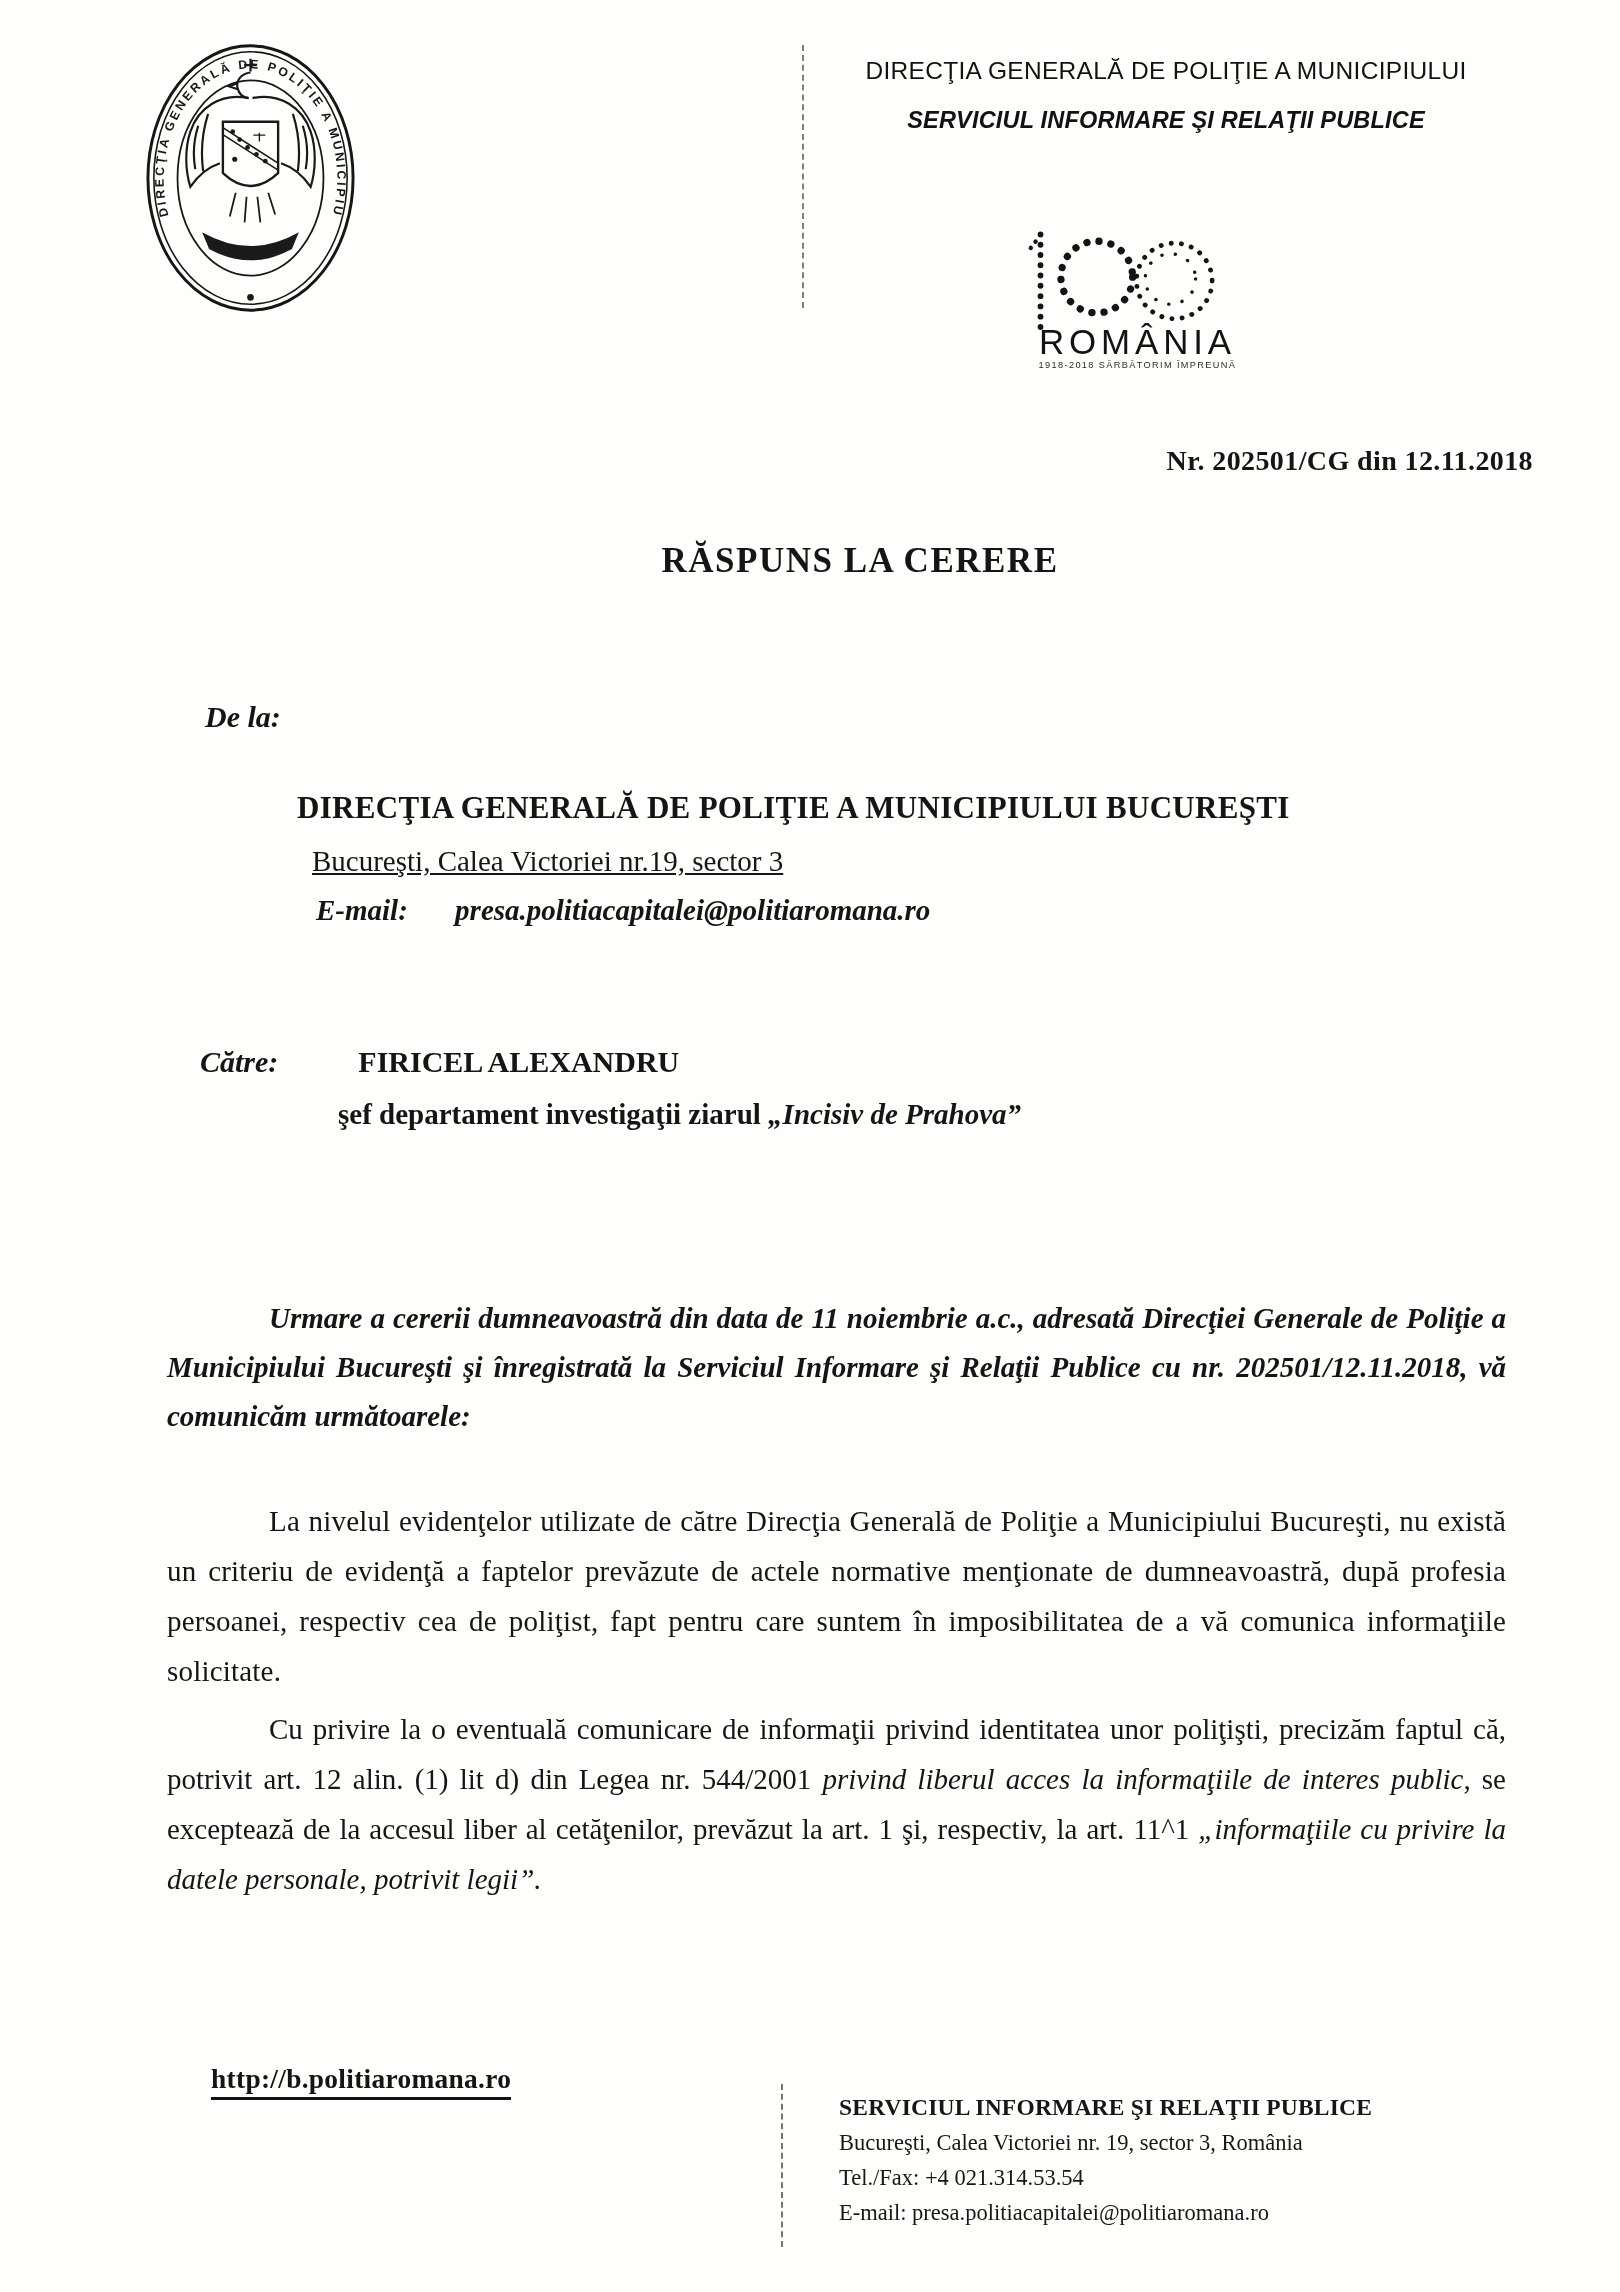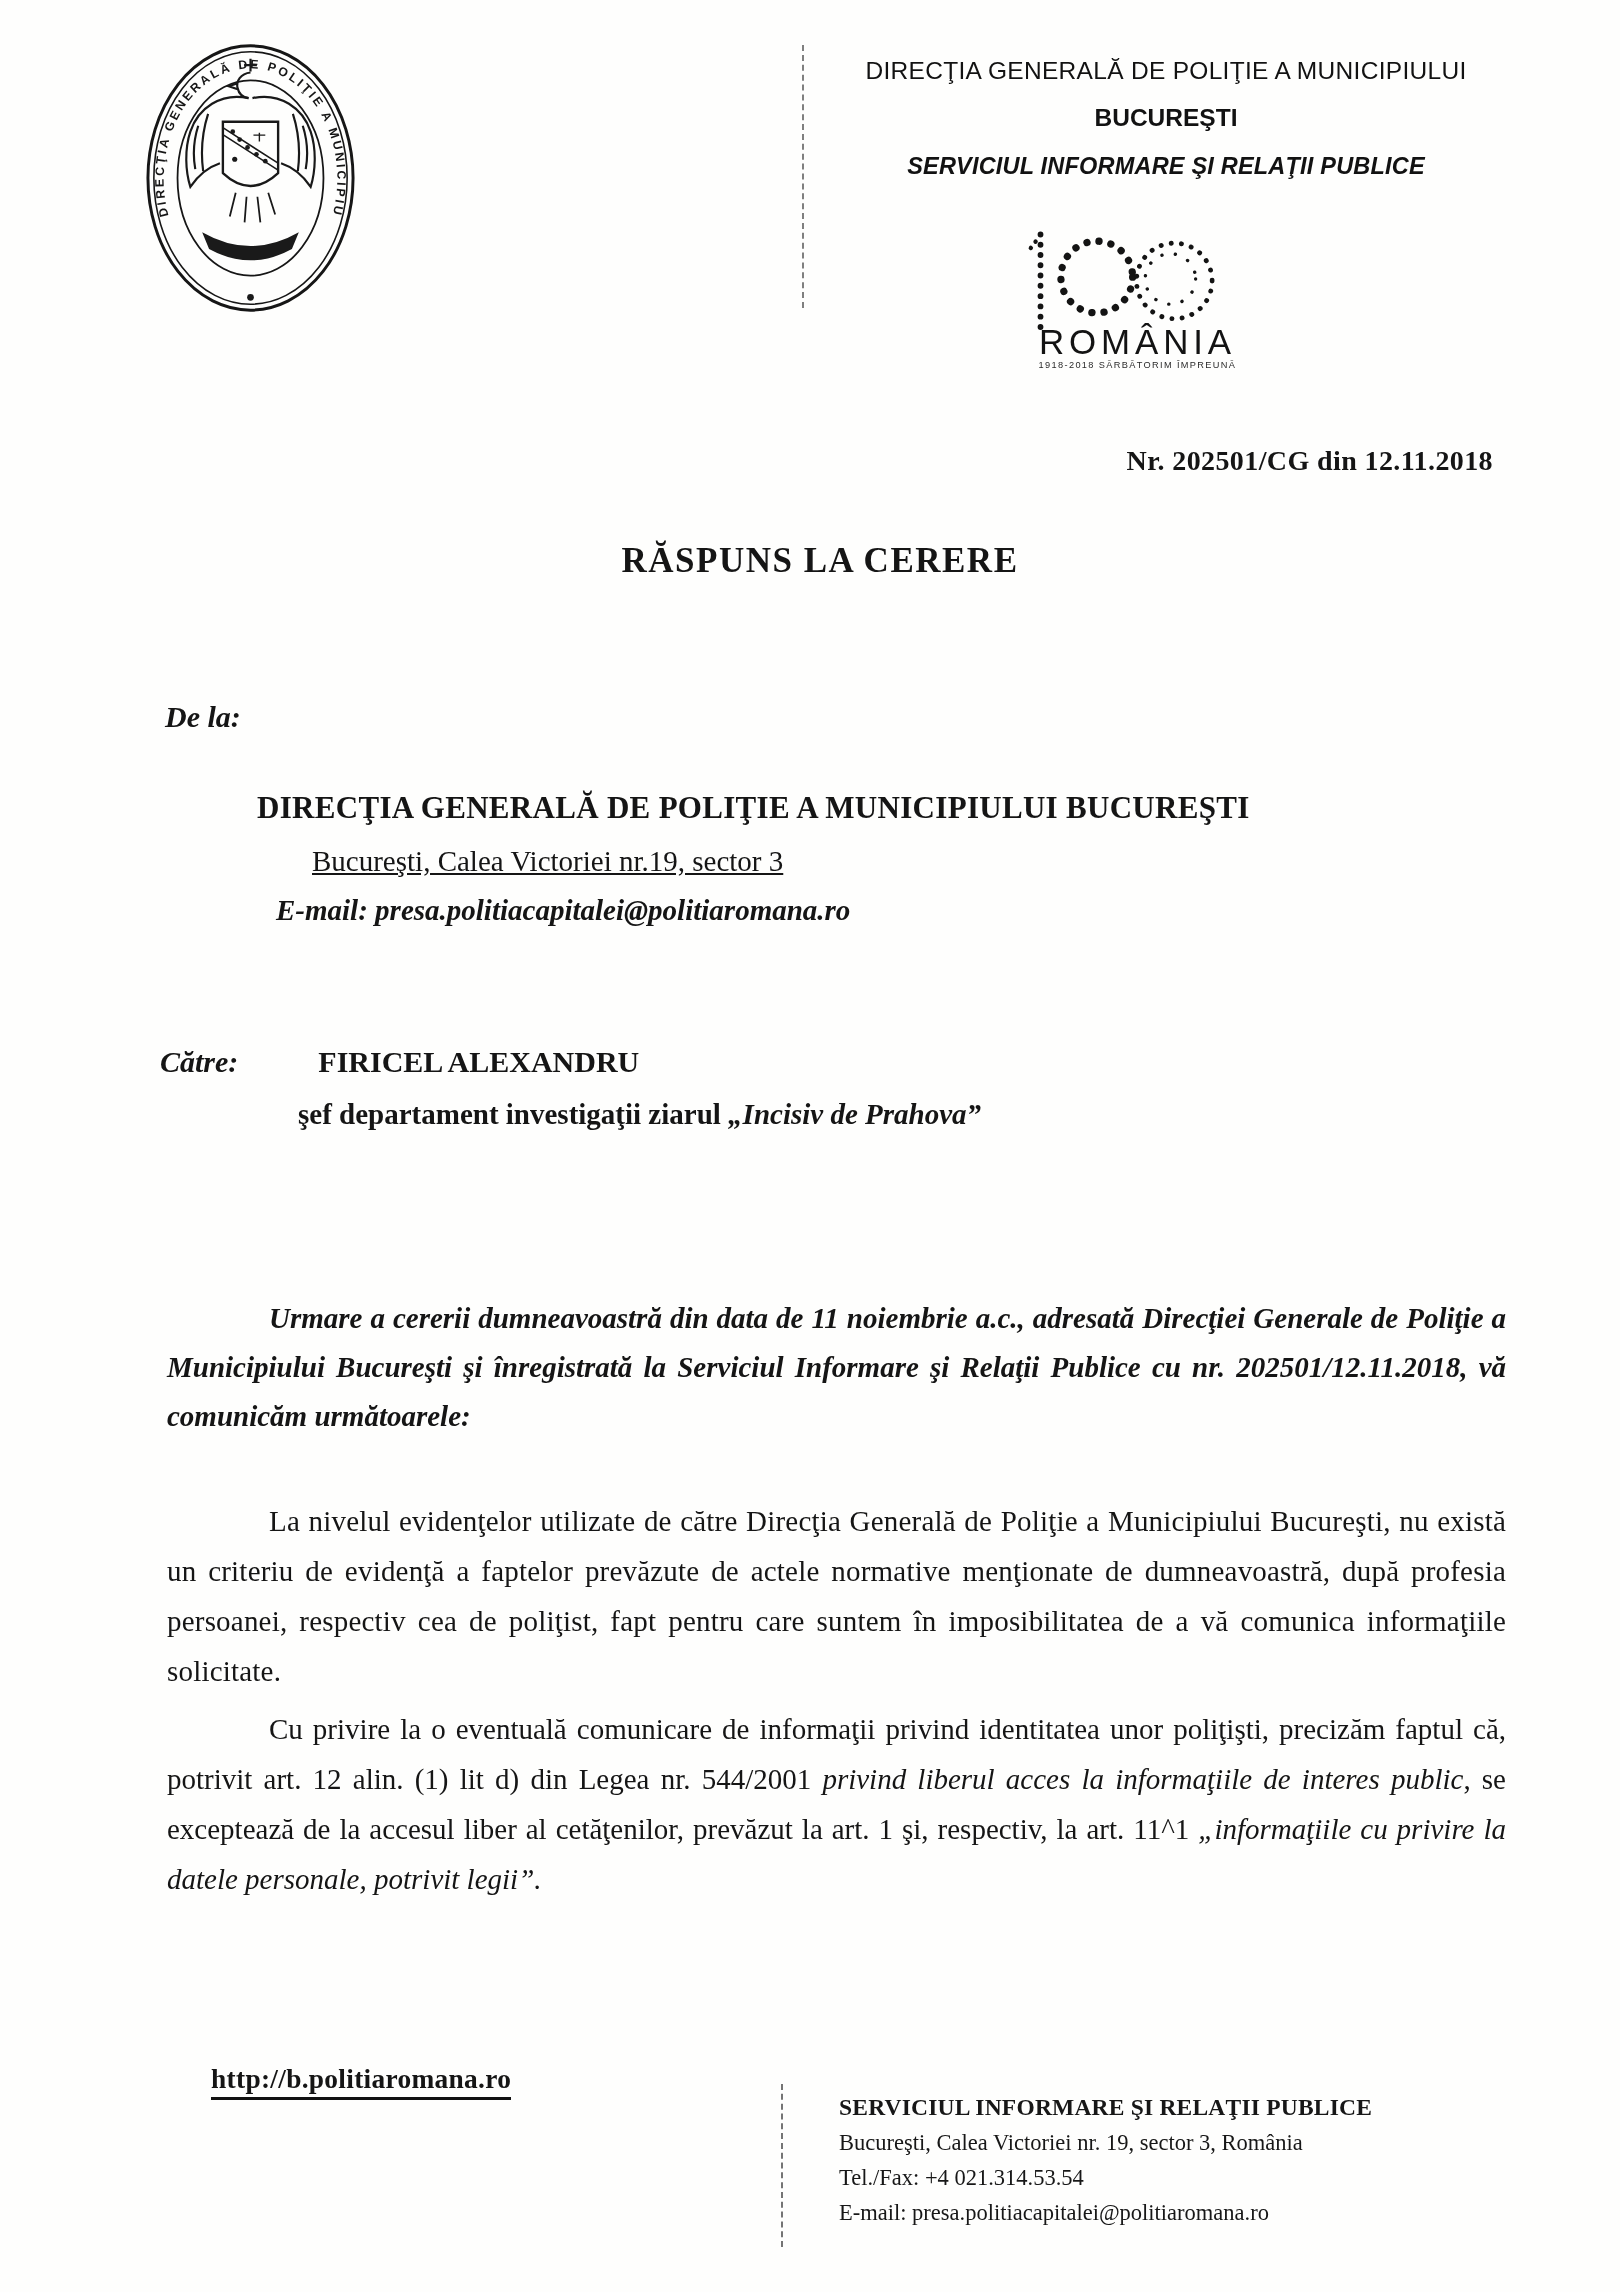--- a/index.html
+++ b/index.html
@@ -5,21 +5,21 @@
   html,body{margin:0;padding:0;background:#ffffff;}
   .page{
     position:relative;
     width:1620px;height:2293px;
     background:#fefefd;
     color:#151515;
     overflow:hidden;
   }
   .serif{font-family:"Liberation Serif","DejaVu Serif",serif;}
   .sans{font-family:Liberation Serif, serif;}
-  .b{font-weight:bold;}
+  .b{font-weight:bold;margin-left:40px;}
   .i{font-style:italic;}
   .abs{position:absolute;}
 
   
   #seal-svg{position:absolute;left:137px;top:35px;width:227px;height:286px;}
   .vdash-top{position:absolute;left:802px;top:45px;height:263px;width:0;
              border-left:2px dashed #6a6a6a;opacity:.85;}
   #header-text{position:absolute;left:831px;top:57px;width:670px;text-align:center;
                font-family:"Liberation Sans","DejaVu Sans",sans-serif;color:#121212;}
   #header-text .l1{font-size:24.5px;font-weight:normal;letter-spacing:0.3px;}
@@ -96,21 +96,20 @@
         <circle cx="99" cy="126" r="2.6"></circle>
     </g>
     <path d="M66 200 Q115 228 164 200 L157 217 Q115 240 73 217 Z" fill="#1a1a1a"></path>
     <circle cx="115" cy="266" r="3.4" fill="#1a1a1a"></circle>
   </svg>
 
   <div class="vdash-top"></div>
 
   <div id="header-text">
     <div class="l1">DIRECŢIA GENERALĂ DE POLIŢIE A MUNICIPIULUI</div>
-    <div class="l2">BUCUREŞTI</div>
     <div class="l3">SERVICIUL INFORMARE ŞI RELAŢII PUBLICE</div>
   </div>
 
   <svg id="centenary-svg" viewBox="0 0 230 164" xmlns="http://www.w3.org/2000/svg">
     <g stroke="#141414" fill="none" stroke-linecap="round">
       <line x1="16" y1="20" x2="16" y2="118" stroke-width="6" stroke-dasharray="0.1 10.5"></line>
       <line x1="6" y1="34" x2="15" y2="22" stroke-width="4.5" stroke-dasharray="0.1 8"></line>
       <circle cx="74" cy="64" r="37" stroke-width="7.5" stroke-dasharray="0.1 12.5"></circle>
       <circle cx="154" cy="68" r="39" stroke-width="5" stroke-dasharray="0.1 10.5"></circle>
       <circle cx="150" cy="66" r="26" stroke-width="3.5" stroke-dasharray="0.1 14"></circle>

